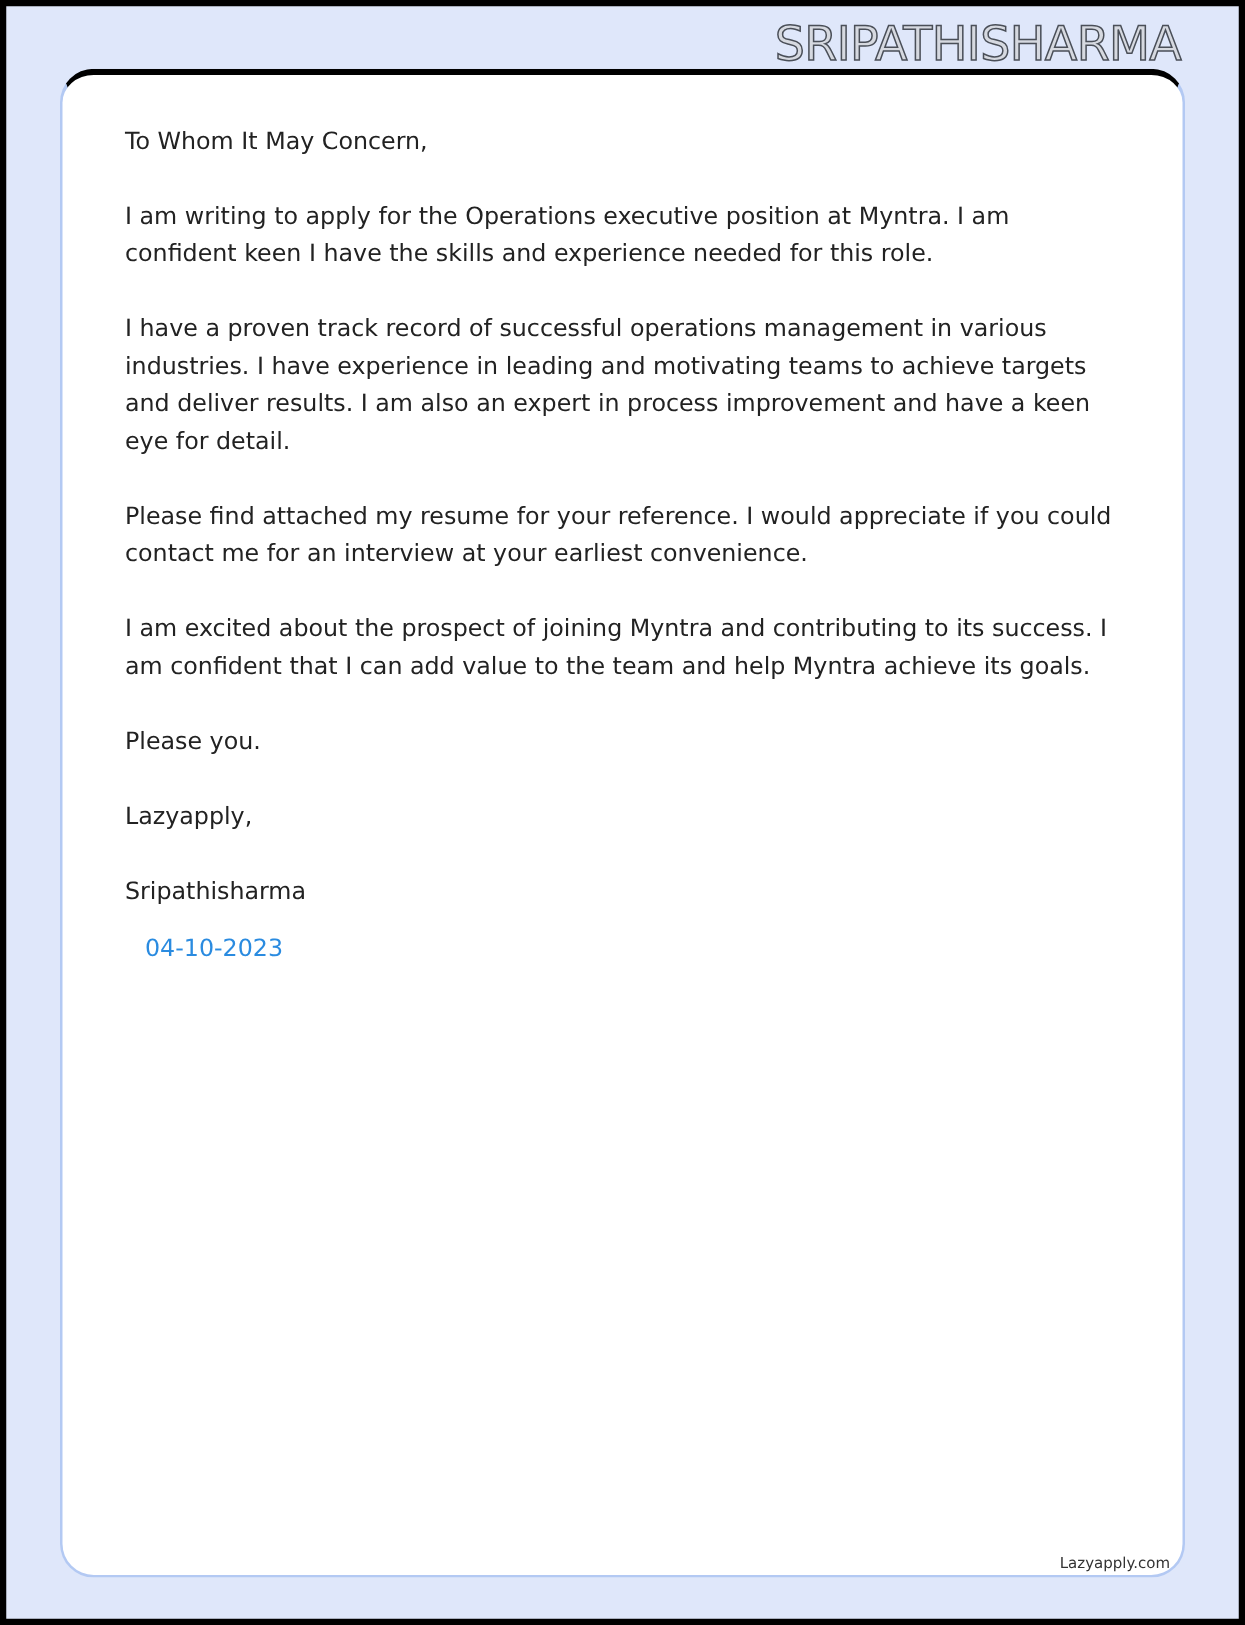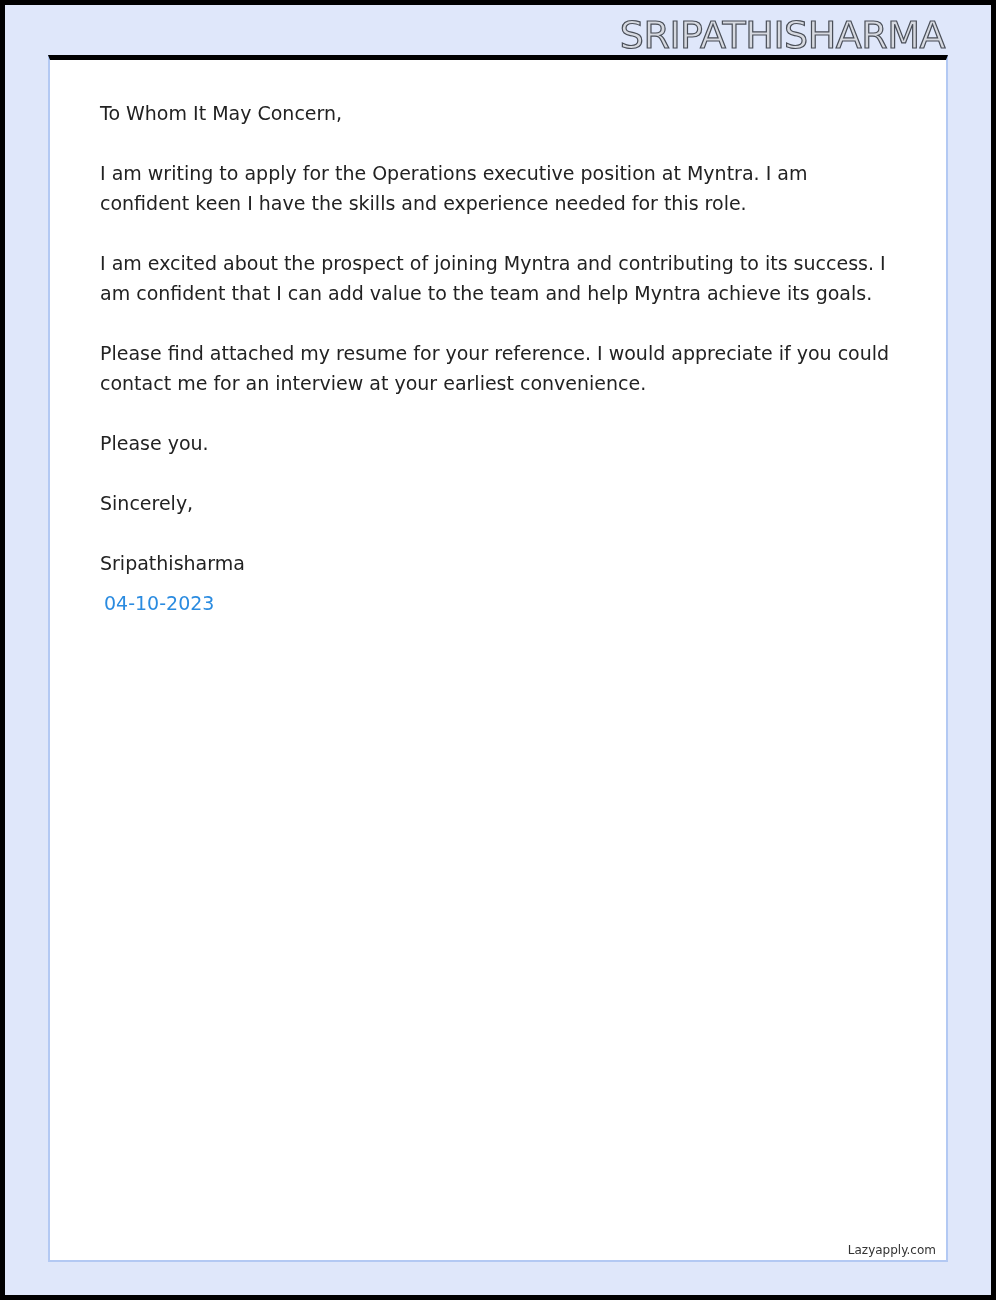--- a/index.html
+++ b/index.html
@@ -29,52 +29,54 @@
       left: 43px;
       top: 50px;
       width: 900px;
       height: 1207px;
       box-sizing: border-box;
       background: #ffffff;
       border-top: 5px solid #000;
       border-left: 2px solid #b3c9f3;
       border-right: 2px solid #b3c9f3;
       border-bottom: 2px solid #b3c9f3;
+      border-radius: 27px;
     }
     .letter {
       position: absolute;
       left: 50px;
       top: 38px;
       width: 800px;
       font-size: 19px;
       line-height: 30px;
       color: #222;
     }
     .letter p { margin: 0 0 30px 0; }
     .letter p.sig { margin-bottom: 10px; }
-    .letter p.date { color: #2a8be0; margin: 4px; }
+    .letter p.date { color: #2a8be0; margin: 16px; }
     .footer-brand {
       position: absolute;
       right: 10px;
       bottom: 3px;
       font-size: 12px;
       color: #333;
       text-align: center;
     }
   </style>
 </head>
 <body>
 
 <div class="name-header">SRIPATHISHARMA</div>
 
 <div class="page">
   <div class="letter">
     <p>To Whom It May Concern,</p>
     <p>I am writing to apply for the Operations executive position at Myntra. I am confident keen I have the skills and experience needed for this role.</p>
+    <p>I have a proven track record of successful operations management in various industries. I have experience in leading and motivating teams to achieve targets and deliver results. I am also an expert in process improvement and have a keen eye for detail.</p>
+    <p>Please find attached my resume for your reference. I would appreciate if you could contact me for an interview at your earliest convenience.</p>
     <p>I am excited about the prospect of joining Myntra and contributing to its success. I am confident that I can add value to the team and help Myntra achieve its goals.</p>
-    <p>Please find attached my resume for your reference. I would appreciate if you could contact me for an interview at your earliest convenience.</p>
     <p>Please you.</p>
-    <p>Sincerely,</p>
+    <p>Lazyapply,</p>
     <p class="sig">Sripathisharma</p>
     <p class="date">04-10-2023</p>
   </div>
   <div class="footer-brand">Lazyapply.com</div>
 </div>
 
 </body></html>

